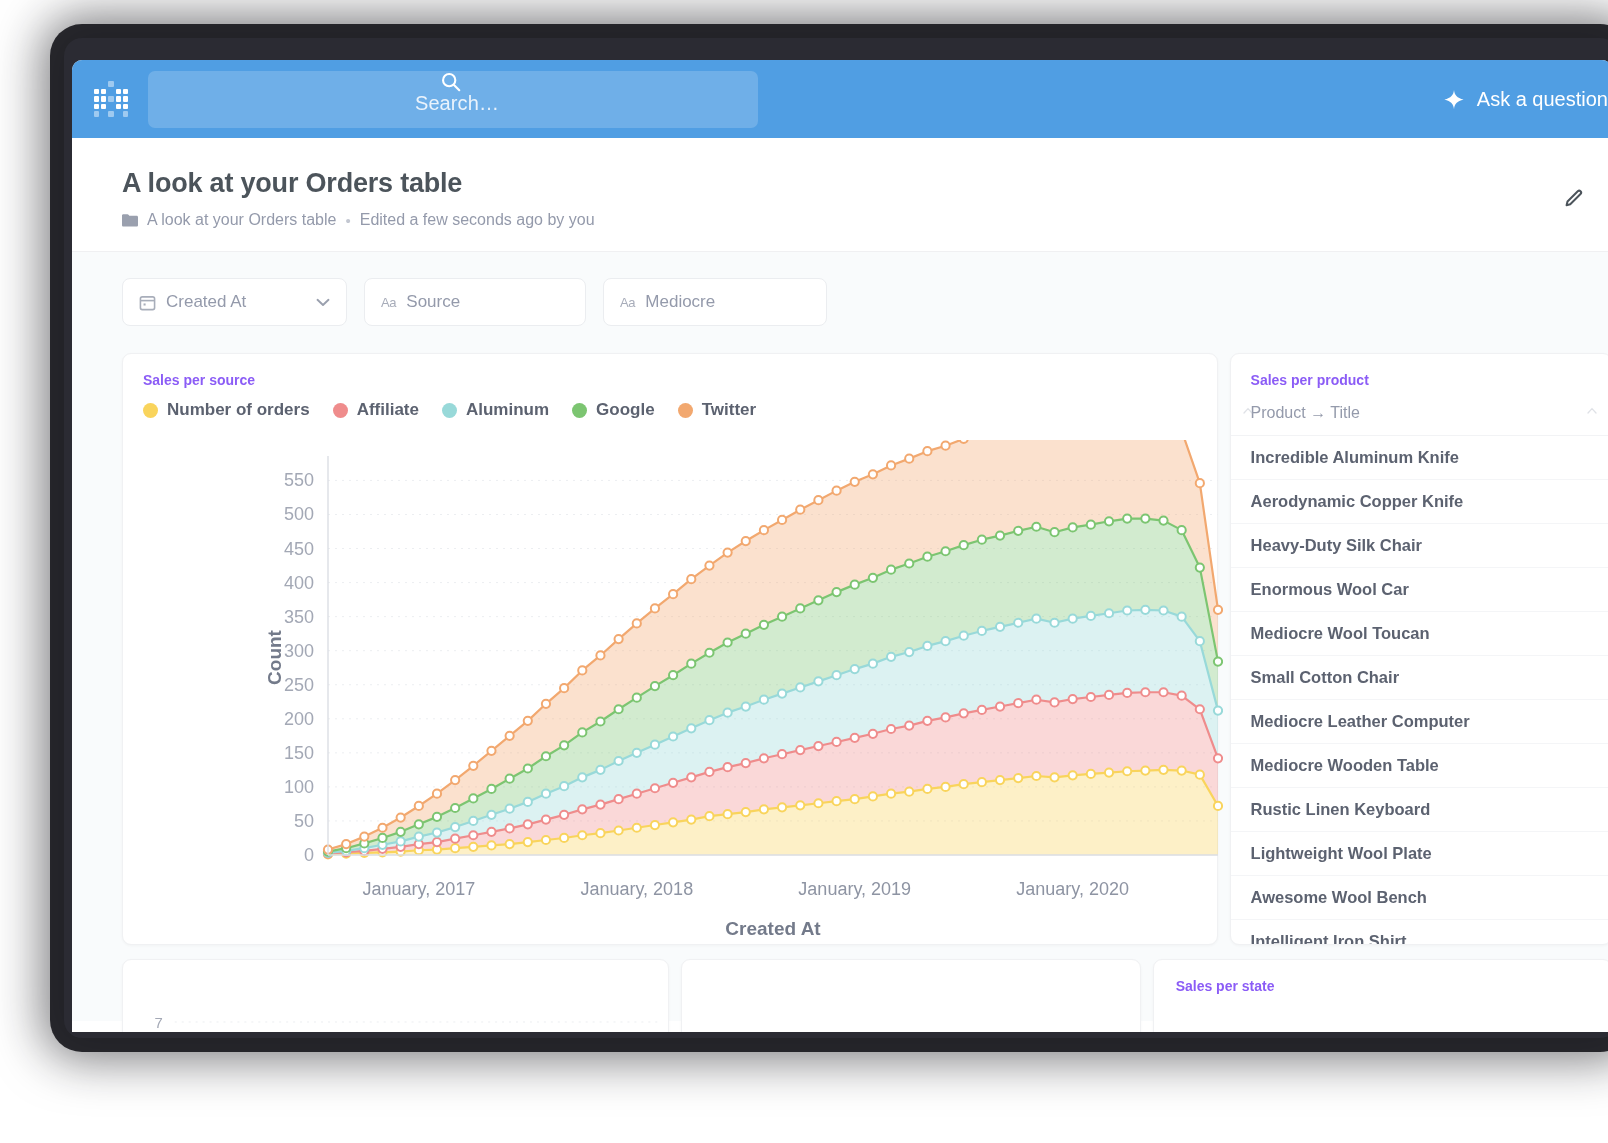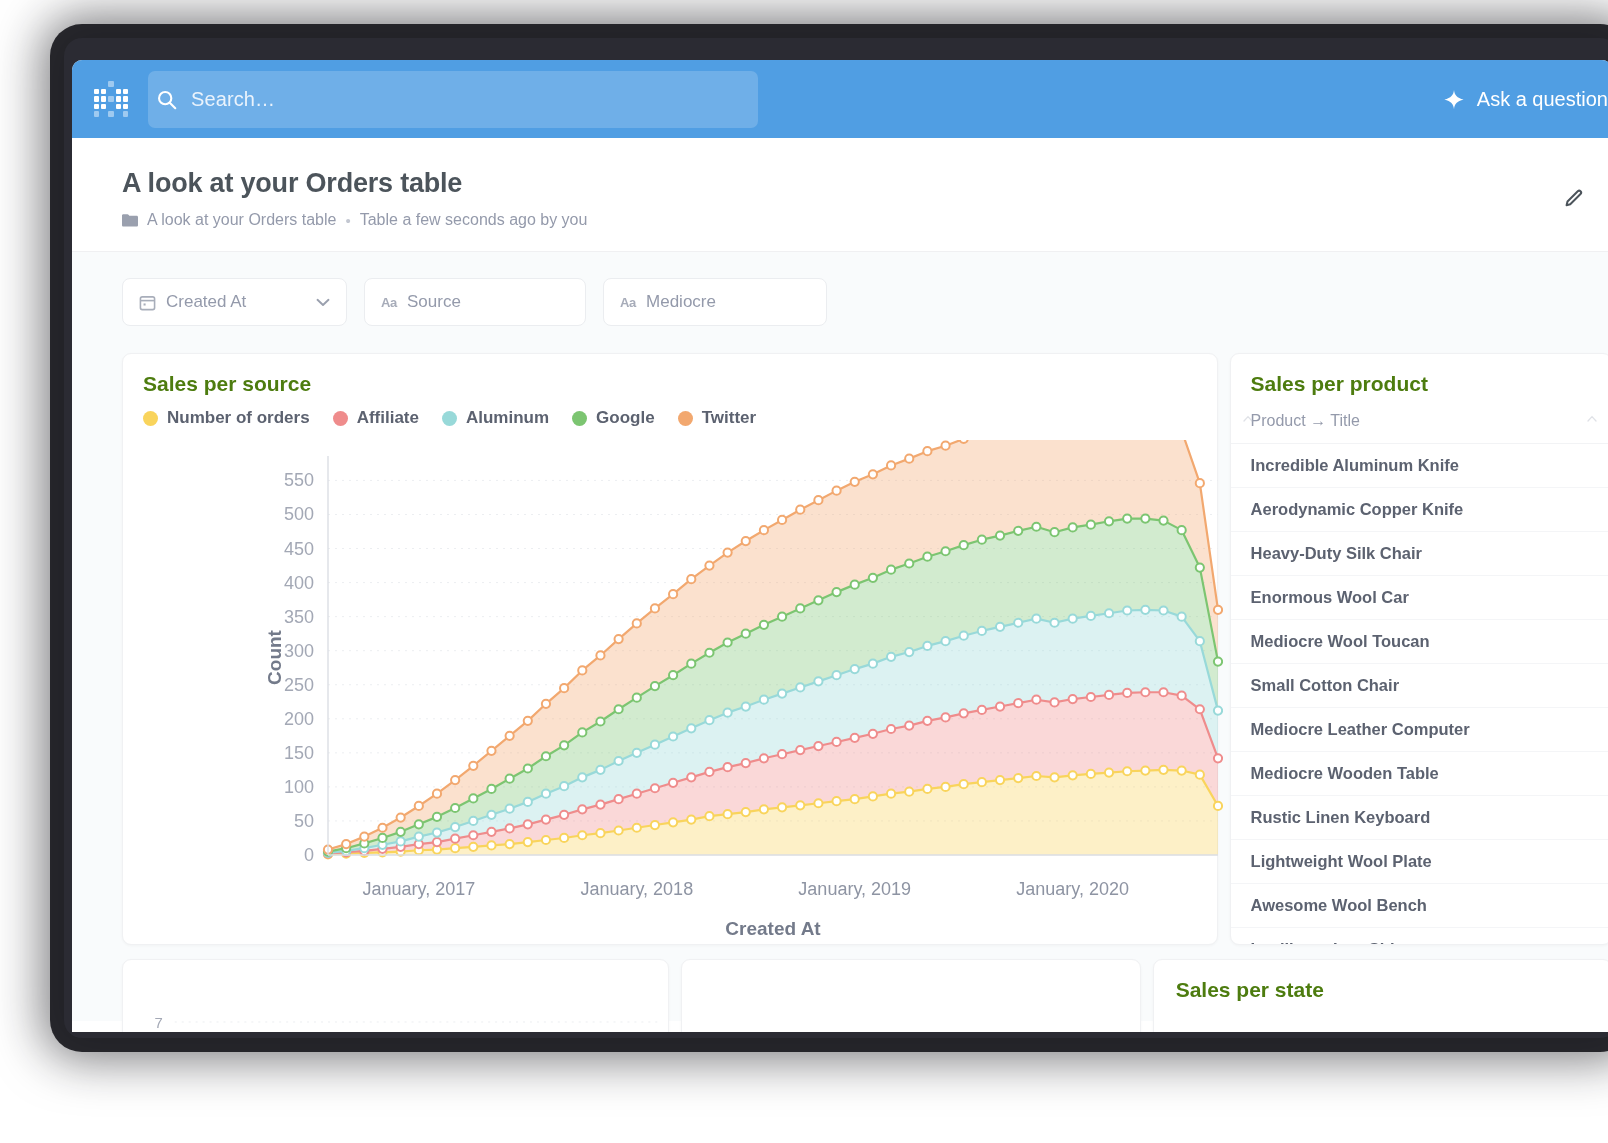--- a/index.html
+++ b/index.html
@@ -67,20 +67,21 @@
 
   .searchbox {
     position: relative;
     width: 610px; height: 57px;
     background: rgba(255,255,255,0.18);
     border-radius: 7px;
     display: flex;
     align-items: center;
     padding-left: 8px;
     color: #ffffff;
+    flex-direction: column;
   }
   .search-icon { width: 21px; height: 21px; margin-right: 14px; flex:none; }
   .search-ph { font-size: 20px; color: #eaf3fc; letter-spacing: .1px; }
 
   .ask {
     position: absolute;
     right: 4px; top: 50%;
     transform: translateY(-50%);
     display: flex; align-items: center; gap: 12px;
     color: #ffffff; font-size: 20px;
@@ -130,38 +131,38 @@
     padding: 0 16px;
     color: #949aab;
     font-size: 17px;
     gap: 10px;
   }
   .filter.w1 { width: 225px; justify-content: flex-start; }
   .filter.w2 { width: 222px; }
   .filter.w3 { width: 224px; }
   .filter.w4 { width: 224px; }
   .f-icon { width: 17px; height: 17px; flex: none; opacity: .85; }
-  .aa { font-size: 13px; font-weight: 700; color: #a7acb9; letter-spacing:-.3px;}
+  .aa { font-size: 13px; font-weight: 400; color: #a7acb9; letter-spacing:-.3px;}
   .chev { margin-left: auto; width: 14px; height: 9px; }
 
   
   .grid {
     display: flex;
     gap: 12px;
     padding: 0 0 0 50px;
     align-items: flex-start;
   }
   .card {
     background: #ffffff;
     border: 1px solid #f0f1f3;
     border-radius: 9px;
     box-shadow: 0 1px 3px rgba(0,0,0,0.035);
   }
   .card-title {
-    font-size: 21px; font-weight: 700; color: #4d7c0f;
+    font-size: 14px; font-weight: 700; color: #8b5cf6;
     padding: 18px 0 0 20px;
   }
 
   .chart-card { width: 1100px; height: 592px; position: relative; }
   .legend {
     display: flex; align-items: center; gap: 9px;
     padding: 12px 0 0 20px;
     flex-wrap: nowrap;
   }
   .leg { display: flex; align-items: center; gap: 9px; margin-right: 14px; }
@@ -258,21 +259,21 @@
     </div>
 
     <div class="pagehead">
       <h1 class="page-title">A look at your Orders table</h1>
       <div class="crumbs">
         <svg class="folder-icon" viewBox="0 0 16 13" fill="#9aa0ae">
           <path d="M0 1.6C0 .9.6.3 1.3.3h4.2c.4 0 .8.2 1 .5l.8 1h7.4c.7 0 1.3.6 1.3 1.3v8.2c0 .7-.6 1.3-1.3 1.3H1.3C.6 12.6 0 12 0 11.3V1.6z"></path>
         </svg>
         <span class="crumb-link">A look at your Orders table</span>
         <span class="crumb-sep">•</span>
-        <span>Table a few seconds ago by you</span>
+        <span>Edited a few seconds ago by you</span>
       </div>
       <svg class="pencil" viewBox="0 0 24 24" fill="none" stroke="#4C545B" stroke-width="2.2" stroke-linecap="round" stroke-linejoin="round">
         <path d="M17.2 3.6a2.1 2.1 0 0 1 3 3L9 17.8l-4 1 1-4 11.2-11.2z"></path>
       </svg>
     </div>
 
     <div class="body">
 
       <div class="filters">
 

